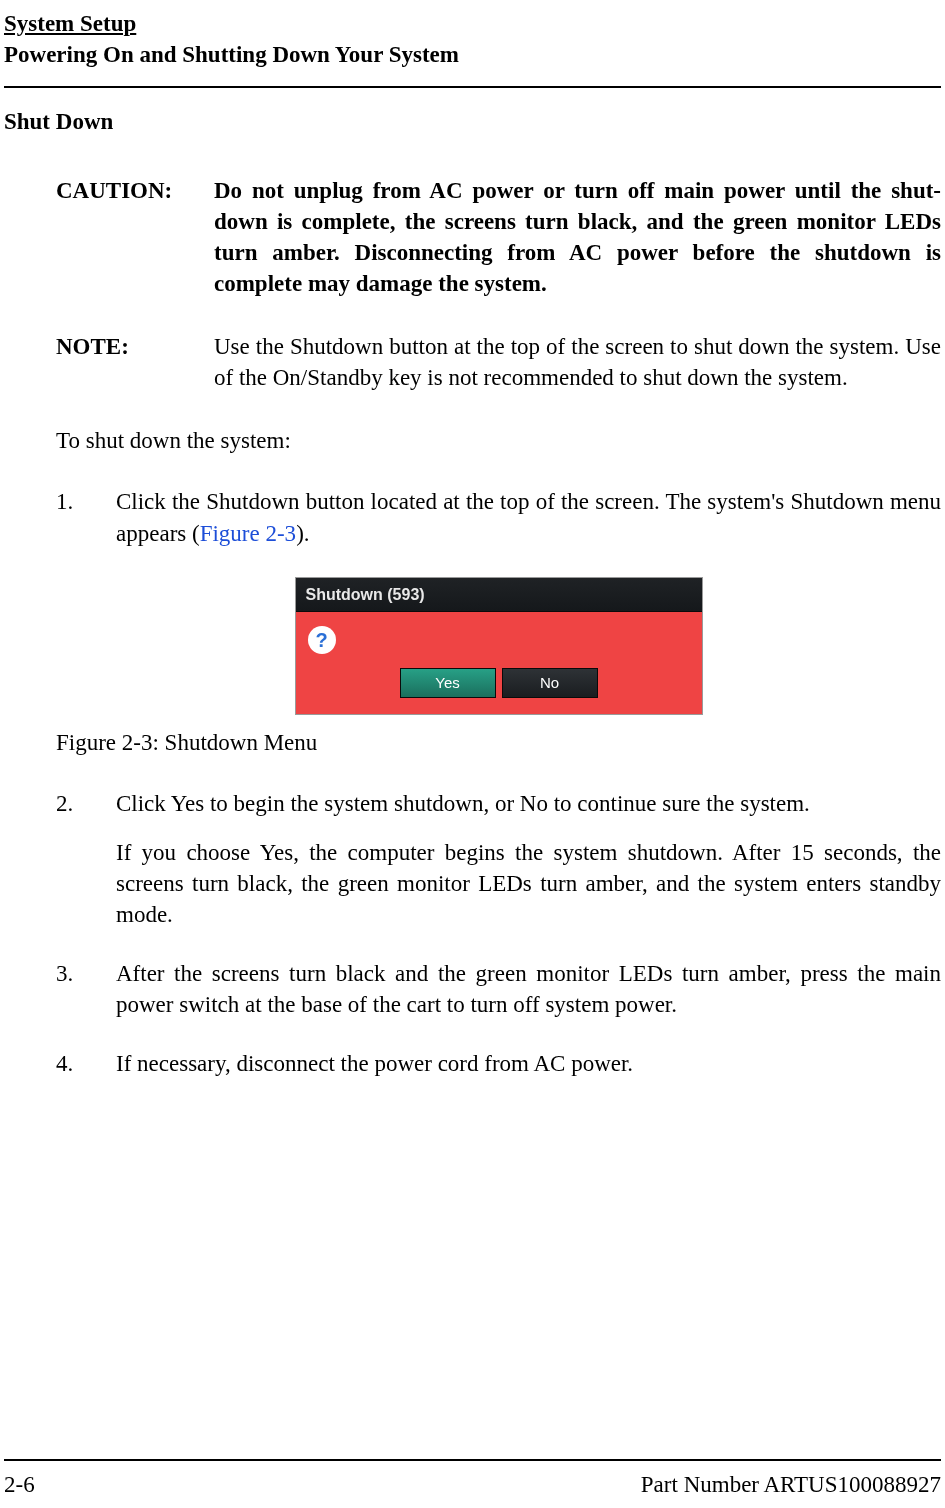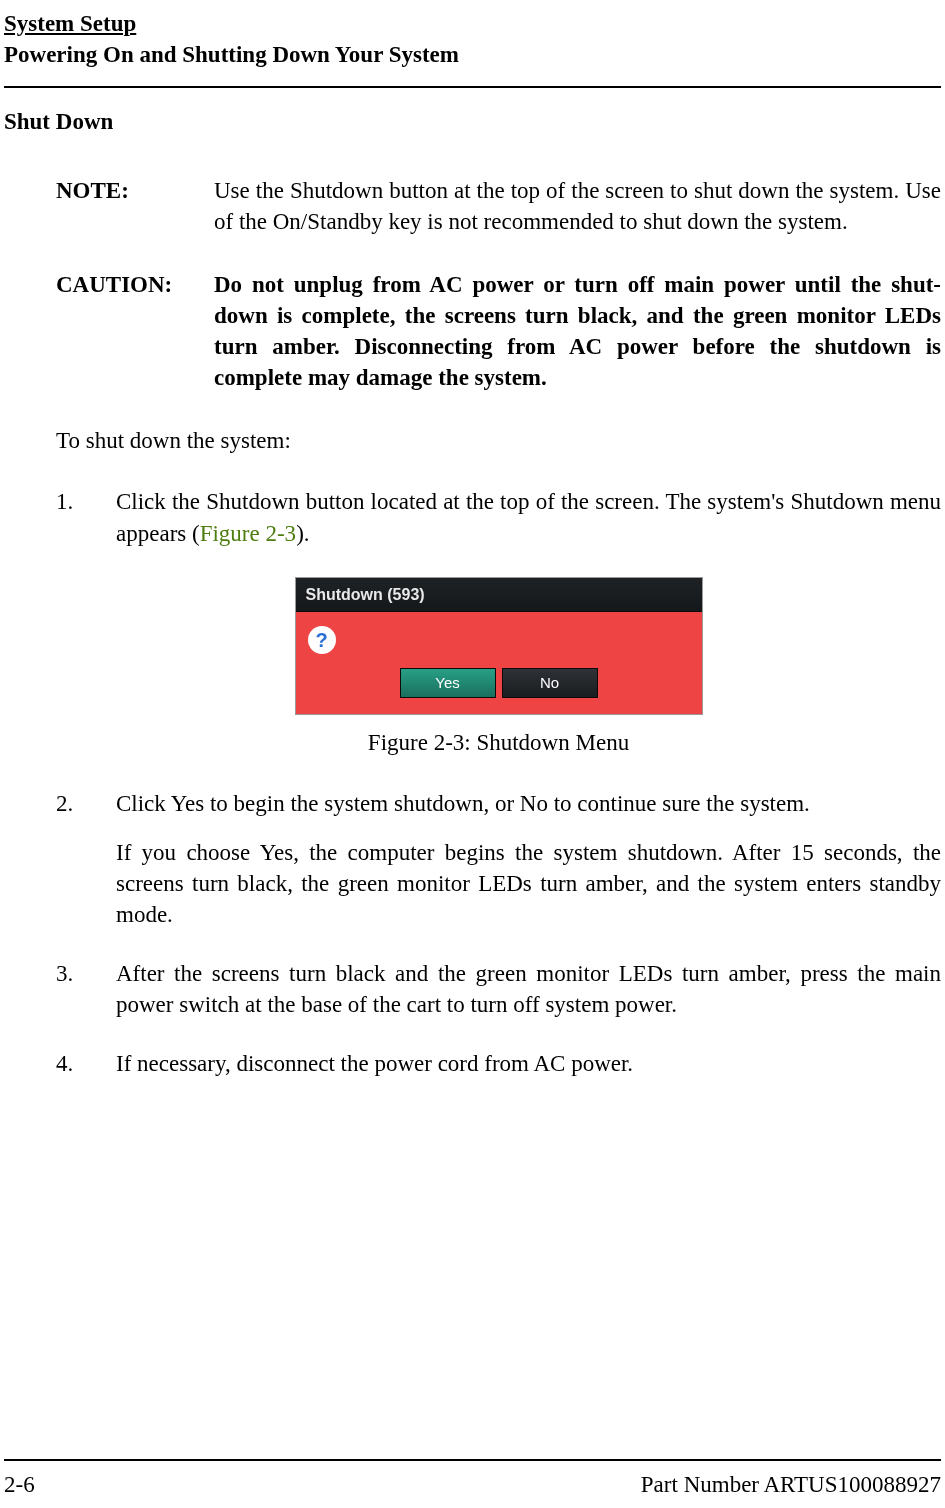--- a/index.html
+++ b/index.html
@@ -63,21 +63,21 @@
       display: flex;
       margin-bottom: 28px;
       text-align: justify;
     }
     ol.steps li .num {
       flex: 0 0 60px;
     }
     ol.steps li .step-body {
       flex: 1;
     }
-    .figlink { color: #4d7c0f; }
+    .figlink { color: #1d4ed8; }
     .figure-wrap {
       text-align: center;
       margin: 20px 0 8px 0;
     }
     .dialog {
       display: inline-block;
       width: 408px;
       border: 1px solid #9a9a9a;
       background: #ef4444;
       font-family: "Segoe UI", Tahoma, Arial, sans-serif;
@@ -134,21 +134,21 @@
       cursor: pointer;
       border: 1px solid #0a0a0a;
     }
     .dlg-btn.yes {
       background: linear-gradient(#27a086, #1b6f5d);
     }
     .dlg-btn.no {
       background: linear-gradient(#2e3236, #1a1d20);
     }
     .figure-caption {
-      text-align: center;
+      text-align: left;
       margin: 12px 0 30px 0;
       font-size: 23px;
     }
     .sub-para {
       margin-top: 18px;
     }
     .footer {
       position: absolute;
       bottom: 8px;
       left: 4px;
@@ -172,27 +172,27 @@
   <span class="header-line1">System Setup</span>
   <span class="header-line2">Powering On and Shutting Down Your System</span>
 </div>
 <hr class="rule">
 
 <div class="section-heading">Shut Down</div>
 
 <div class="indent-block">
 
   <div class="label-row">
+    <div class="label">CAUTION:</div>
+    <div class="body bold">Do not unplug from AC power or turn off main power until the shut-down is complete, the screens turn black, and the green monitor LEDs turn amber. Disconnecting from AC power before the shutdown is complete may damage the system.</div>
+  </div>
+
+  <div class="label-row">
     <div class="label">NOTE:</div>
     <div class="body">Use the Shutdown button at the top of the screen to shut down the system. Use of the On/Standby key is not recommended to shut down the system.</div>
-  </div>
-
-  <div class="label-row">
-    <div class="label">CAUTION:</div>
-    <div class="body bold">Do not unplug from AC power or turn off main power until the shut-down is complete, the screens turn black, and the green monitor LEDs turn amber. Disconnecting from AC power before the shutdown is complete may damage the system.</div>
   </div>
 
   <div class="intro">To shut down the system:</div>
 
   <ol class="steps">
     <li>
       <div class="num">1.</div>
       <div class="step-body">
         <span>Click the </span><b class="inline">Shutdown</b><span> button located at the top of the screen. The system's </span><b class="inline">Shutdown</b><span> menu appears (</span><span class="figlink">Figure 2-3</span><span>).</span>
       </div>

